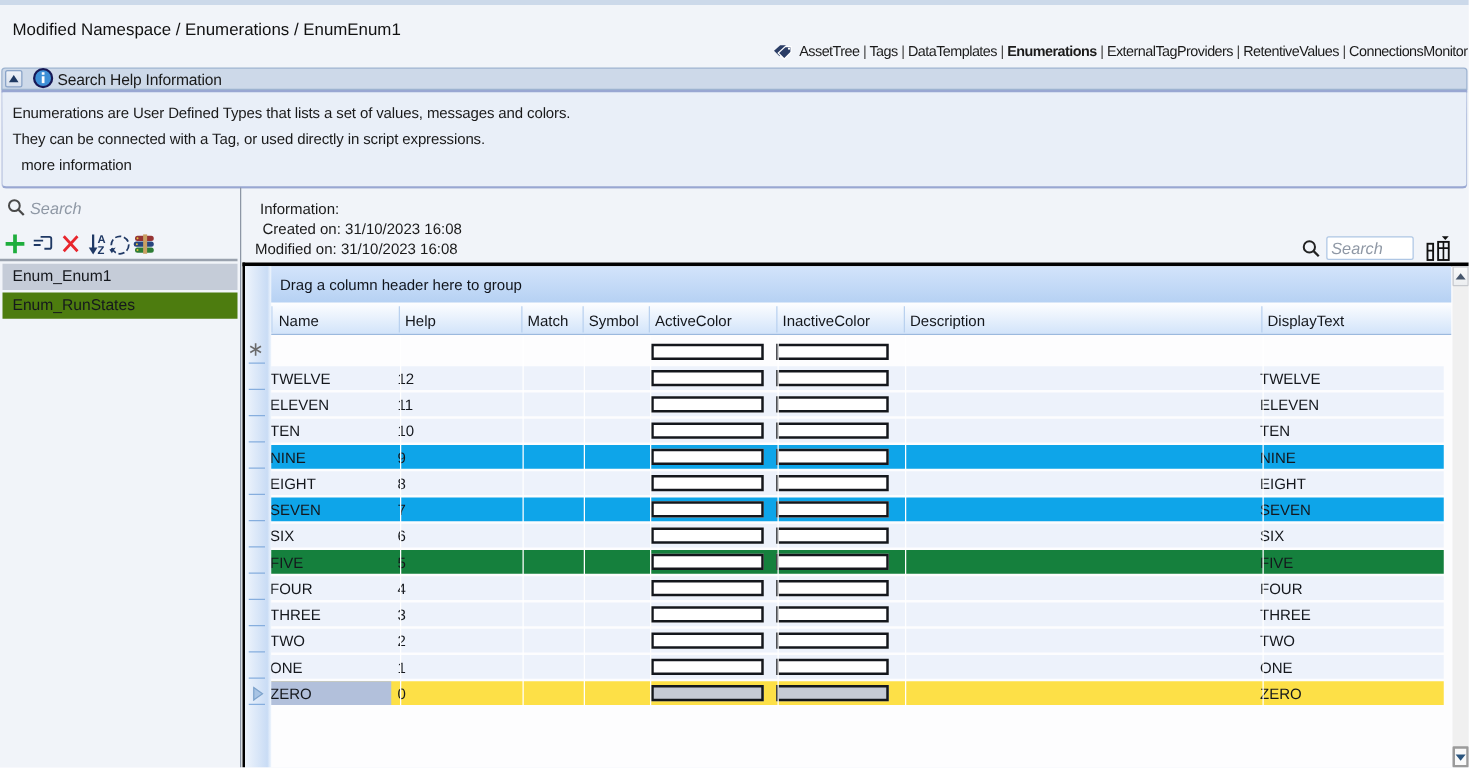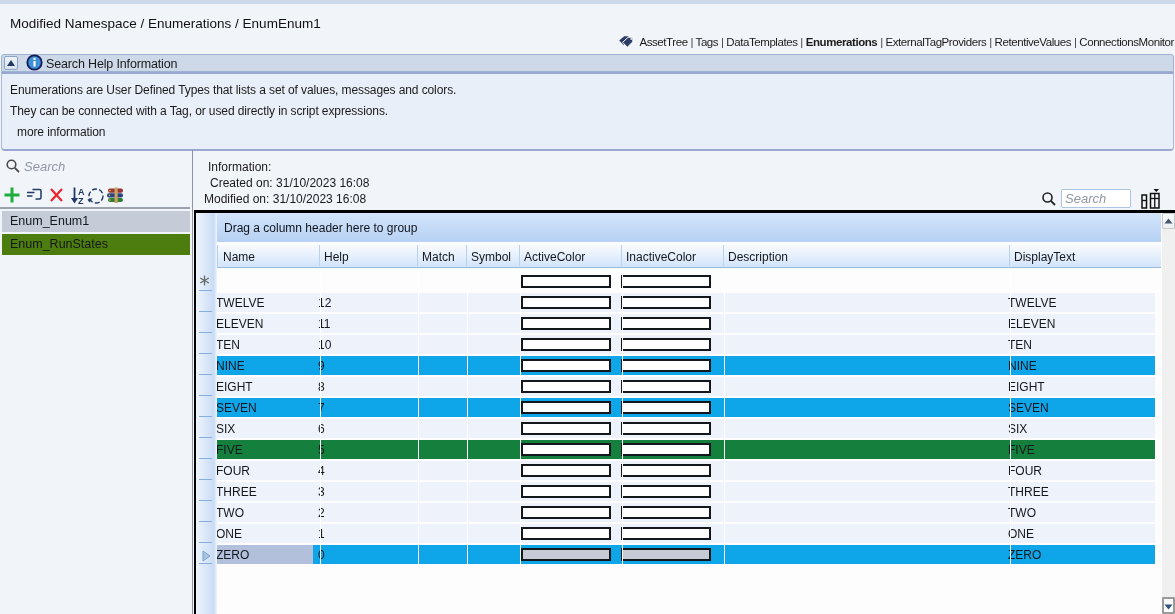--- a/index.html
+++ b/index.html
@@ -244,21 +244,21 @@
       <span class="sw" style="left:410px;background:#fff"></span>
       <span class="rtx" style="left:797px">TWO</span>
     </div>
     <div class="row" style="top:255px;background:#edf2fb">
       <span class="rtx" style="left:5px">ONE</span>
       <span class="rtx" style="left:107px">1</span>
       <span class="sw" style="left:310px;background:#fff"></span>
       <span class="sw" style="left:410px;background:#fff"></span>
       <span class="rtx" style="left:797px">ONE</span>
     </div>
-    <div class="row" style="top:276px;background:#0ea5e9">
+    <div class="row" style="top:276px;background:#fde047">
       <span style="position:absolute;left:0;top:0;width:102px;height:19px;background:#b2c0db"></span>
       <span class="rtx" style="left:5px">ZERO</span>
       <span class="rtx" style="left:107px">0</span>
       <span class="sw" style="left:310px;background:#c5cad4"></span>
       <span class="sw" style="left:410px;background:#c5cad4"></span>
       <span class="rtx" style="left:797px">ZERO</span>
     </div>
     <span class="vsep" style="left:123.5px;height:296px"></span>
     <span class="vsep" style="left:221.5px;height:296px"></span>
     <span class="vsep" style="left:270.5px;height:296px"></span>

